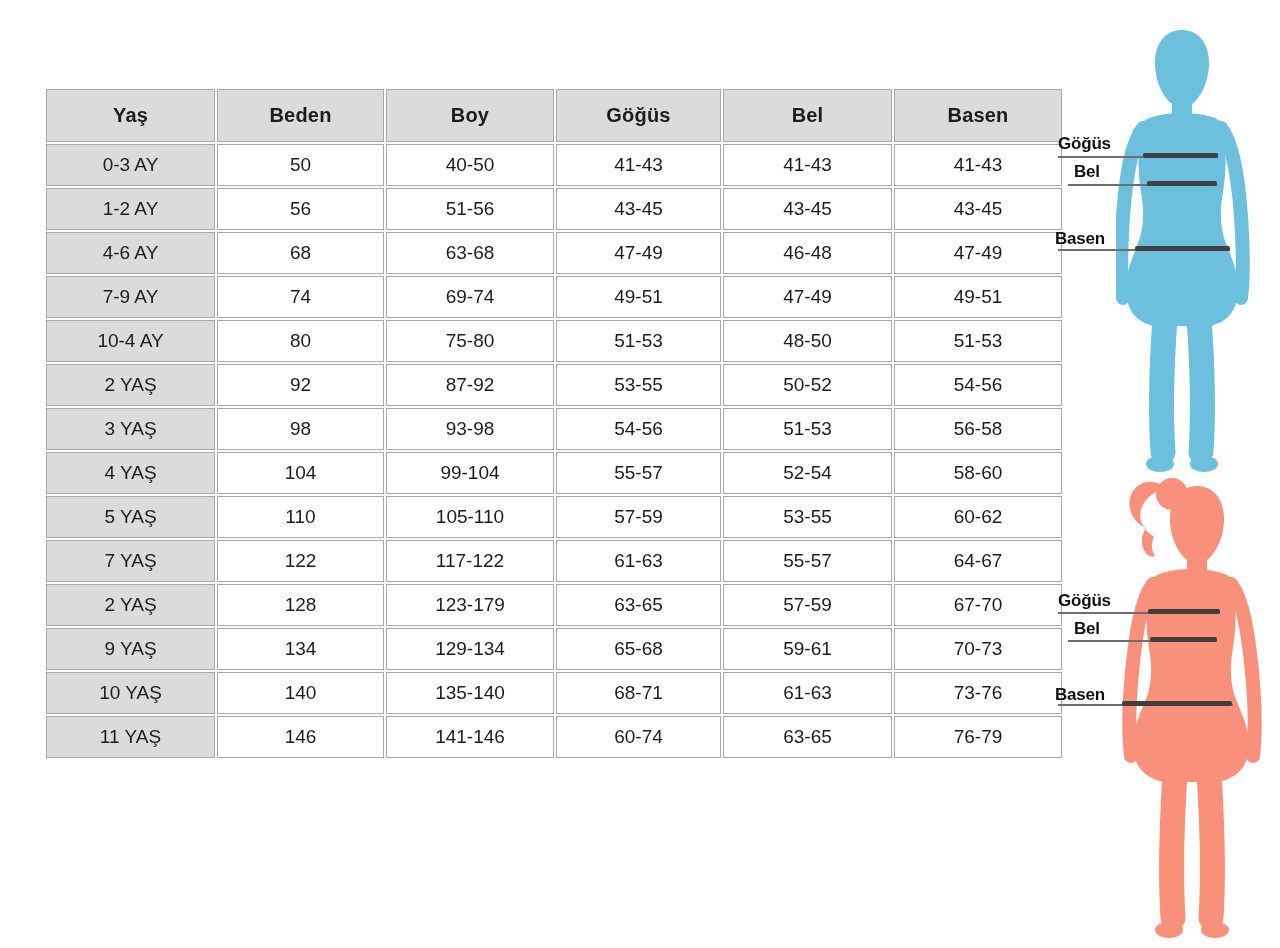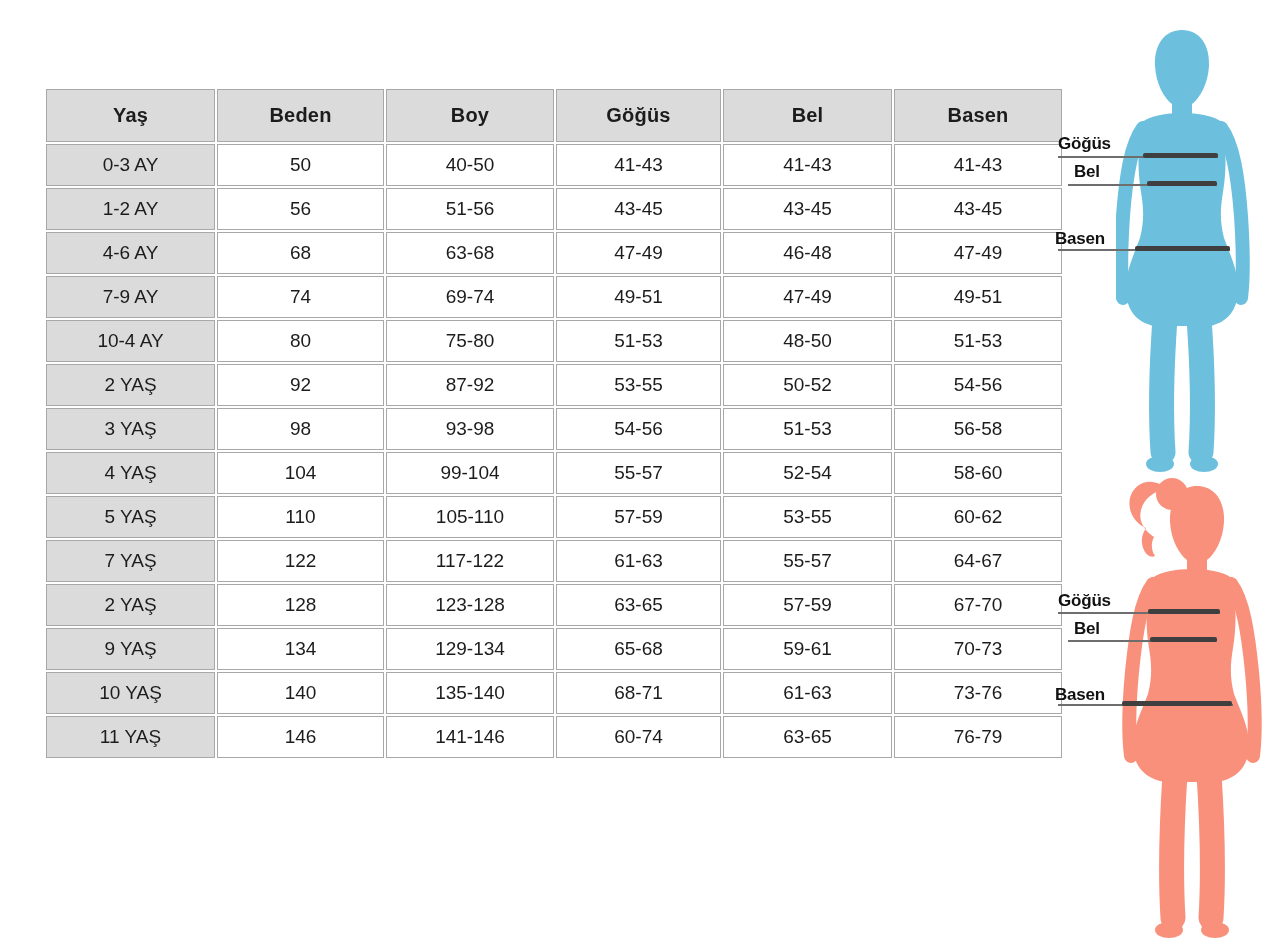--- a/index.html
+++ b/index.html
@@ -137,21 +137,21 @@
           <td class="rowlabel">7 YAŞ</td>
           <td>122</td>
           <td>117-122</td>
           <td>61-63</td>
           <td>55-57</td>
           <td>64-67</td>
         </tr>
         <tr>
           <td class="rowlabel">2 YAŞ</td>
           <td>128</td>
-          <td>123-128</td>
+          <td>123-179</td>
           <td>63-65</td>
           <td>57-59</td>
           <td>67-70</td>
         </tr>
         <tr>
           <td class="rowlabel">9 YAŞ</td>
           <td>134</td>
           <td>129-134</td>
           <td>65-68</td>
           <td>59-61</td>

